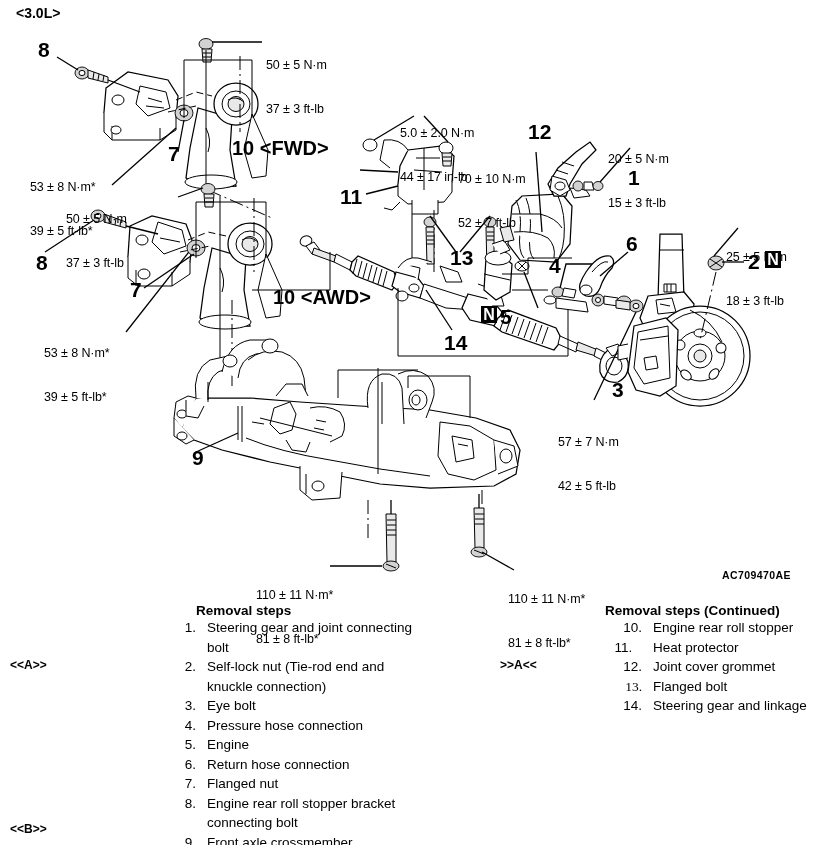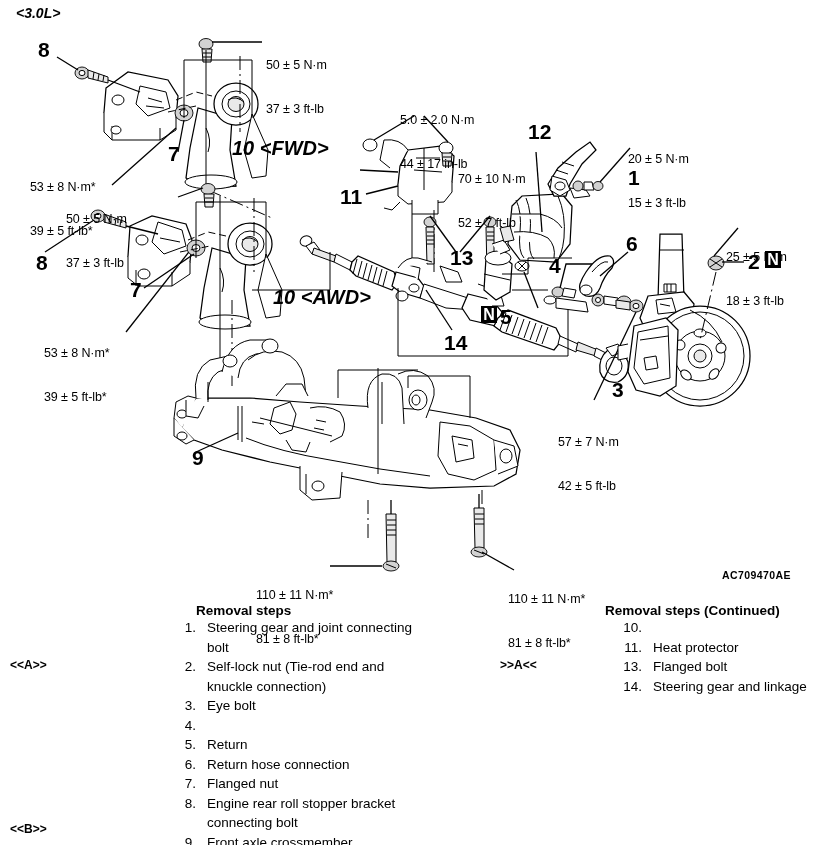--- a/index.html
+++ b/index.html
@@ -7,21 +7,21 @@
   body{
     width:817px;height:845px;position:relative;overflow:hidden;
     font-family:"Liberation Sans","DejaVu Sans",sans-serif;
     color:#000;
     -webkit-font-smoothing:antialiased;
   }
   .abs{position:absolute;}
   .txt{position:absolute;white-space:pre;line-height:1.18;}
   .torque{font-size:12.5px;font-weight:normal;letter-spacing:-0.1px;}
   .callout{font-size:21px;font-weight:bold;}
-  .variant{font-size:20px;font-weight:bold;font-style:italic;}
+  .variant{font-size:20px;font-weight:bold;}
   .tag{font-size:12px;font-weight:bold;}
   .code{font-size:10.5px;font-weight:bold;letter-spacing:0.4px;}
   .listhead{font-size:13.5px;font-weight:bold;}
   .marker-n{
     display:inline-block;background:#000;color:#fff;
     font-weight:bold;font-size:16px;line-height:17px;
     width:16px;height:17px;text-align:center;vertical-align:-2px;
     font-family:"Liberation Sans",sans-serif;
   }
   svg{position:absolute;top:0;left:0;overflow:visible;}
@@ -409,31 +409,31 @@
 <div class="txt torque" style="left:66px;top:182px;">
   <div>50 ± 5 N·m</div>
   <div>37 ± 3 ft-lb</div>
 </div>
 
 <div class="txt torque" style="left:44px;top:316px;">
   <div>53 ± 8 N·m*</div>
   <div>39 ± 5 ft-lb*</div>
 </div>
 
-<div class="txt torque" style="left:400px;top:83px;">
+<div class="txt torque" style="left:400px;top:96px;">
   <div>5.0 ± 2.0 N·m</div>
   <div>44 ± 17 in-lb</div>
 </div>
 
 <div class="txt torque" style="left:458px;top:142px;">
   <div>70 ± 10 N·m</div>
   <div>52 ± 7 ft-lb</div>
 </div>
 
-<div class="txt torque" style="left:608px;top:122px;margin-left:20px;">
+<div class="txt torque" style="left:608px;top:122px;">
   <div>20 ± 5 N·m</div>
   <div>15 ± 3 ft-lb</div>
 </div>
 
 <div class="txt torque" style="left:726px;top:220px;">
   <div>25 ± 5 N·m</div>
   <div>18 ± 3 ft-lb</div>
 </div>
 
 <div class="txt torque" style="left:558px;top:405px;">
@@ -489,24 +489,25 @@
       <div class="row">
         <div class="num" style="width: 34px;">2.</div>
         <div class="lbl">Self-lock nut (Tie-rod end and knuckle connection)</div>
       </div>
       <div class="row">
         <div class="num" style="width: 34px;">3.</div>
         <div class="lbl">Eye bolt</div>
       </div>
       <div class="row">
         <div class="num" style="width: 34px;">4.</div>
+        <div class="lbl">Pressure hose connection</div>
       </div>
       <div class="row">
         <div class="num" style="width: 34px;">5.</div>
-        <div class="lbl">Return</div>
+        <div class="lbl">Engine</div>
       </div>
       <div class="row">
         <div class="num" style="width: 34px;">6.</div>
         <div class="lbl">Return hose connection</div>
       </div>
       <div class="row">
         <div class="num" style="width: 34px;">7.</div>
         <div class="lbl">Flanged nut</div>
       </div>
       <div class="row">
@@ -518,27 +519,32 @@
         <div class="lbl">Front axle crossmember</div>
       </div>
     </div>
 </div>
 
 <div class="list-col" style="left:608px;top:603px;width:210px;">
   <div class="listhead" style="margin-left:-3px;">Removal steps (Continued)</div>
   <div id="right-items" style="margin-left:-3px;">
       <div class="row">
         <div class="num" style="width: 37px;">10.</div>
-      </div>
-      <div class="row">
-        <div class="num" style="width: 37px;">11.</div>
+        <div class="lbl">Engine rear roll stopper</div>
+      </div>
+      <div class="row">
+        <div class="num" style="width: 37px; text-align: center;">11.</div>
         <div class="lbl">Heat protector</div>
       </div>
       <div class="row">
-        <div class="num" style="width: 37px;">13.</div>
+        <div class="num" style="width: 37px;">12.</div>
+        <div class="lbl">Joint cover grommet</div>
+      </div>
+      <div class="row">
+        <div class="num" style="width: 37px; font-family: Liberation Serif, serif;">13.</div>
         <div class="lbl">Flanged bolt</div>
       </div>
       <div class="row">
         <div class="num" style="width: 37px;">14.</div>
         <div class="lbl">Steering gear and linkage</div>
       </div>
     </div>
 </div>
 
 </body></html>

